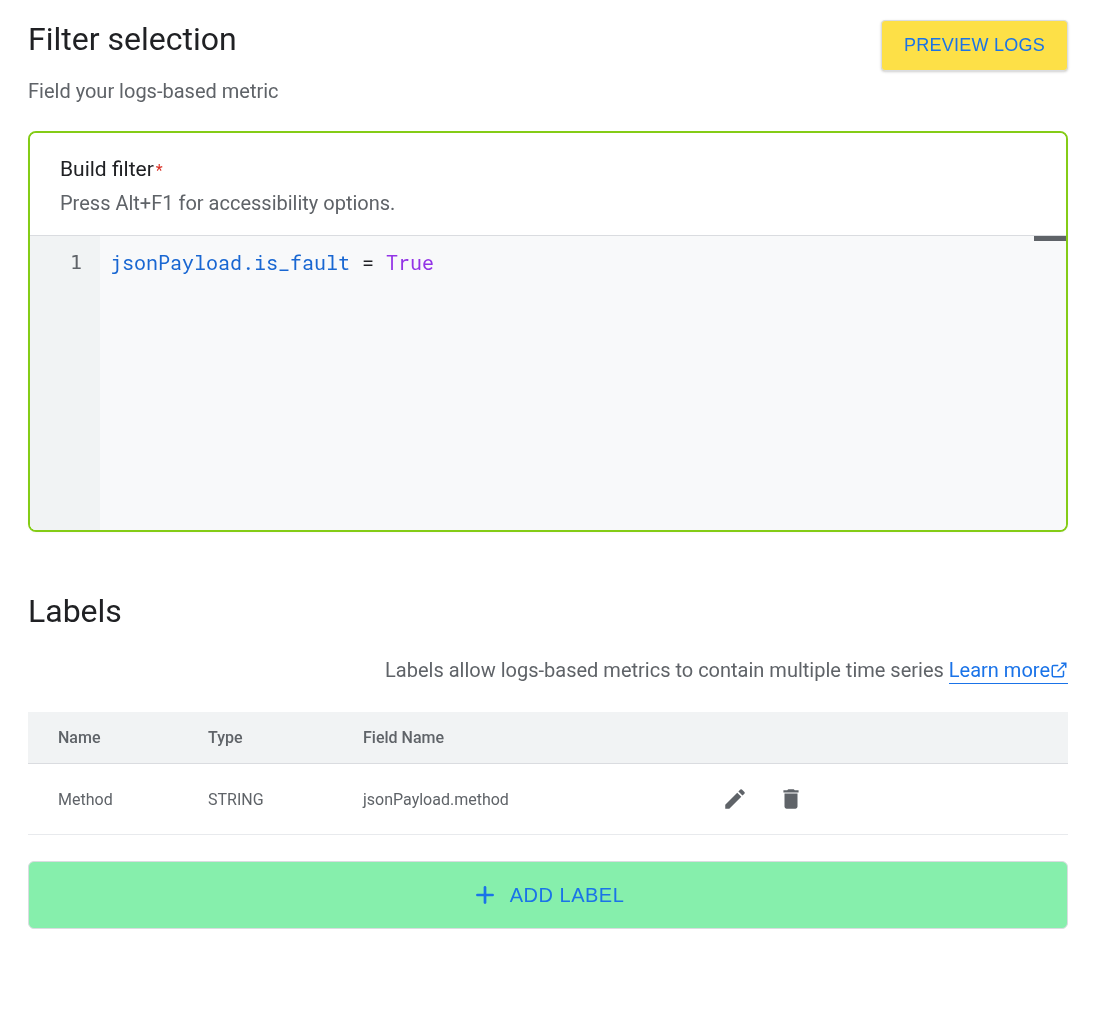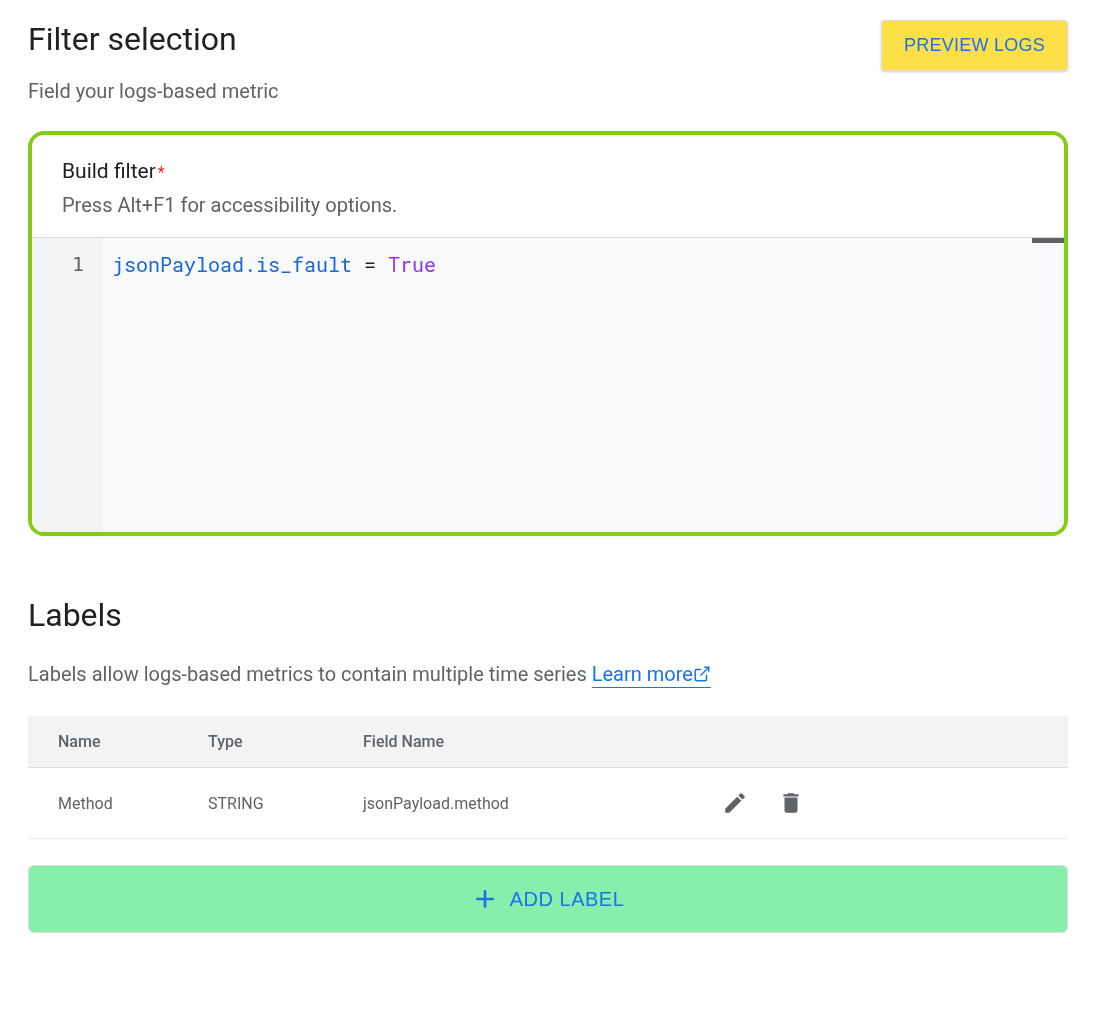--- a/index.html
+++ b/index.html
@@ -38,22 +38,22 @@
       padding: 14px 22px;
       cursor: pointer;
       box-shadow: 0 1px 3px rgba(0,0,0,0.12), 0 1px 2px rgba(0,0,0,0.08);
     }
     .subheading {
       font-size: 20px;
       color: #5f6368;
       margin-bottom: 28px;
     }
     .filter-card {
-      border: 4px solid #84cc16;
-      border-radius: 16px;
+      border: 2px solid #84cc16;
+      border-radius: 8px;
       overflow: hidden;
       box-shadow: 0 1px 2px rgba(0,0,0,0.03);
     }
     .filter-card-top {
       padding: 24px 30px 20px 30px;
       background: #fff;
     }
     .filter-label {
       font-size: 21px;
       color: #202124;
@@ -111,20 +111,21 @@
     .labels-title {
       font-size: 32px;
       font-weight: 400;
       color: #202124;
     }
     .labels-desc {
       font-size: 20px;
       color: #5f6368;
       margin-top: 28px;
       margin-bottom: 28px;
+      text-align: right;
     }
     .learn-more {
       color: #1a73e8;
       text-decoration: none;
       border-bottom: 1px solid #1a73e8;
       padding-bottom: 1px;
       display: inline-flex;
       align-items: center;
     }
     .ext-icon {

